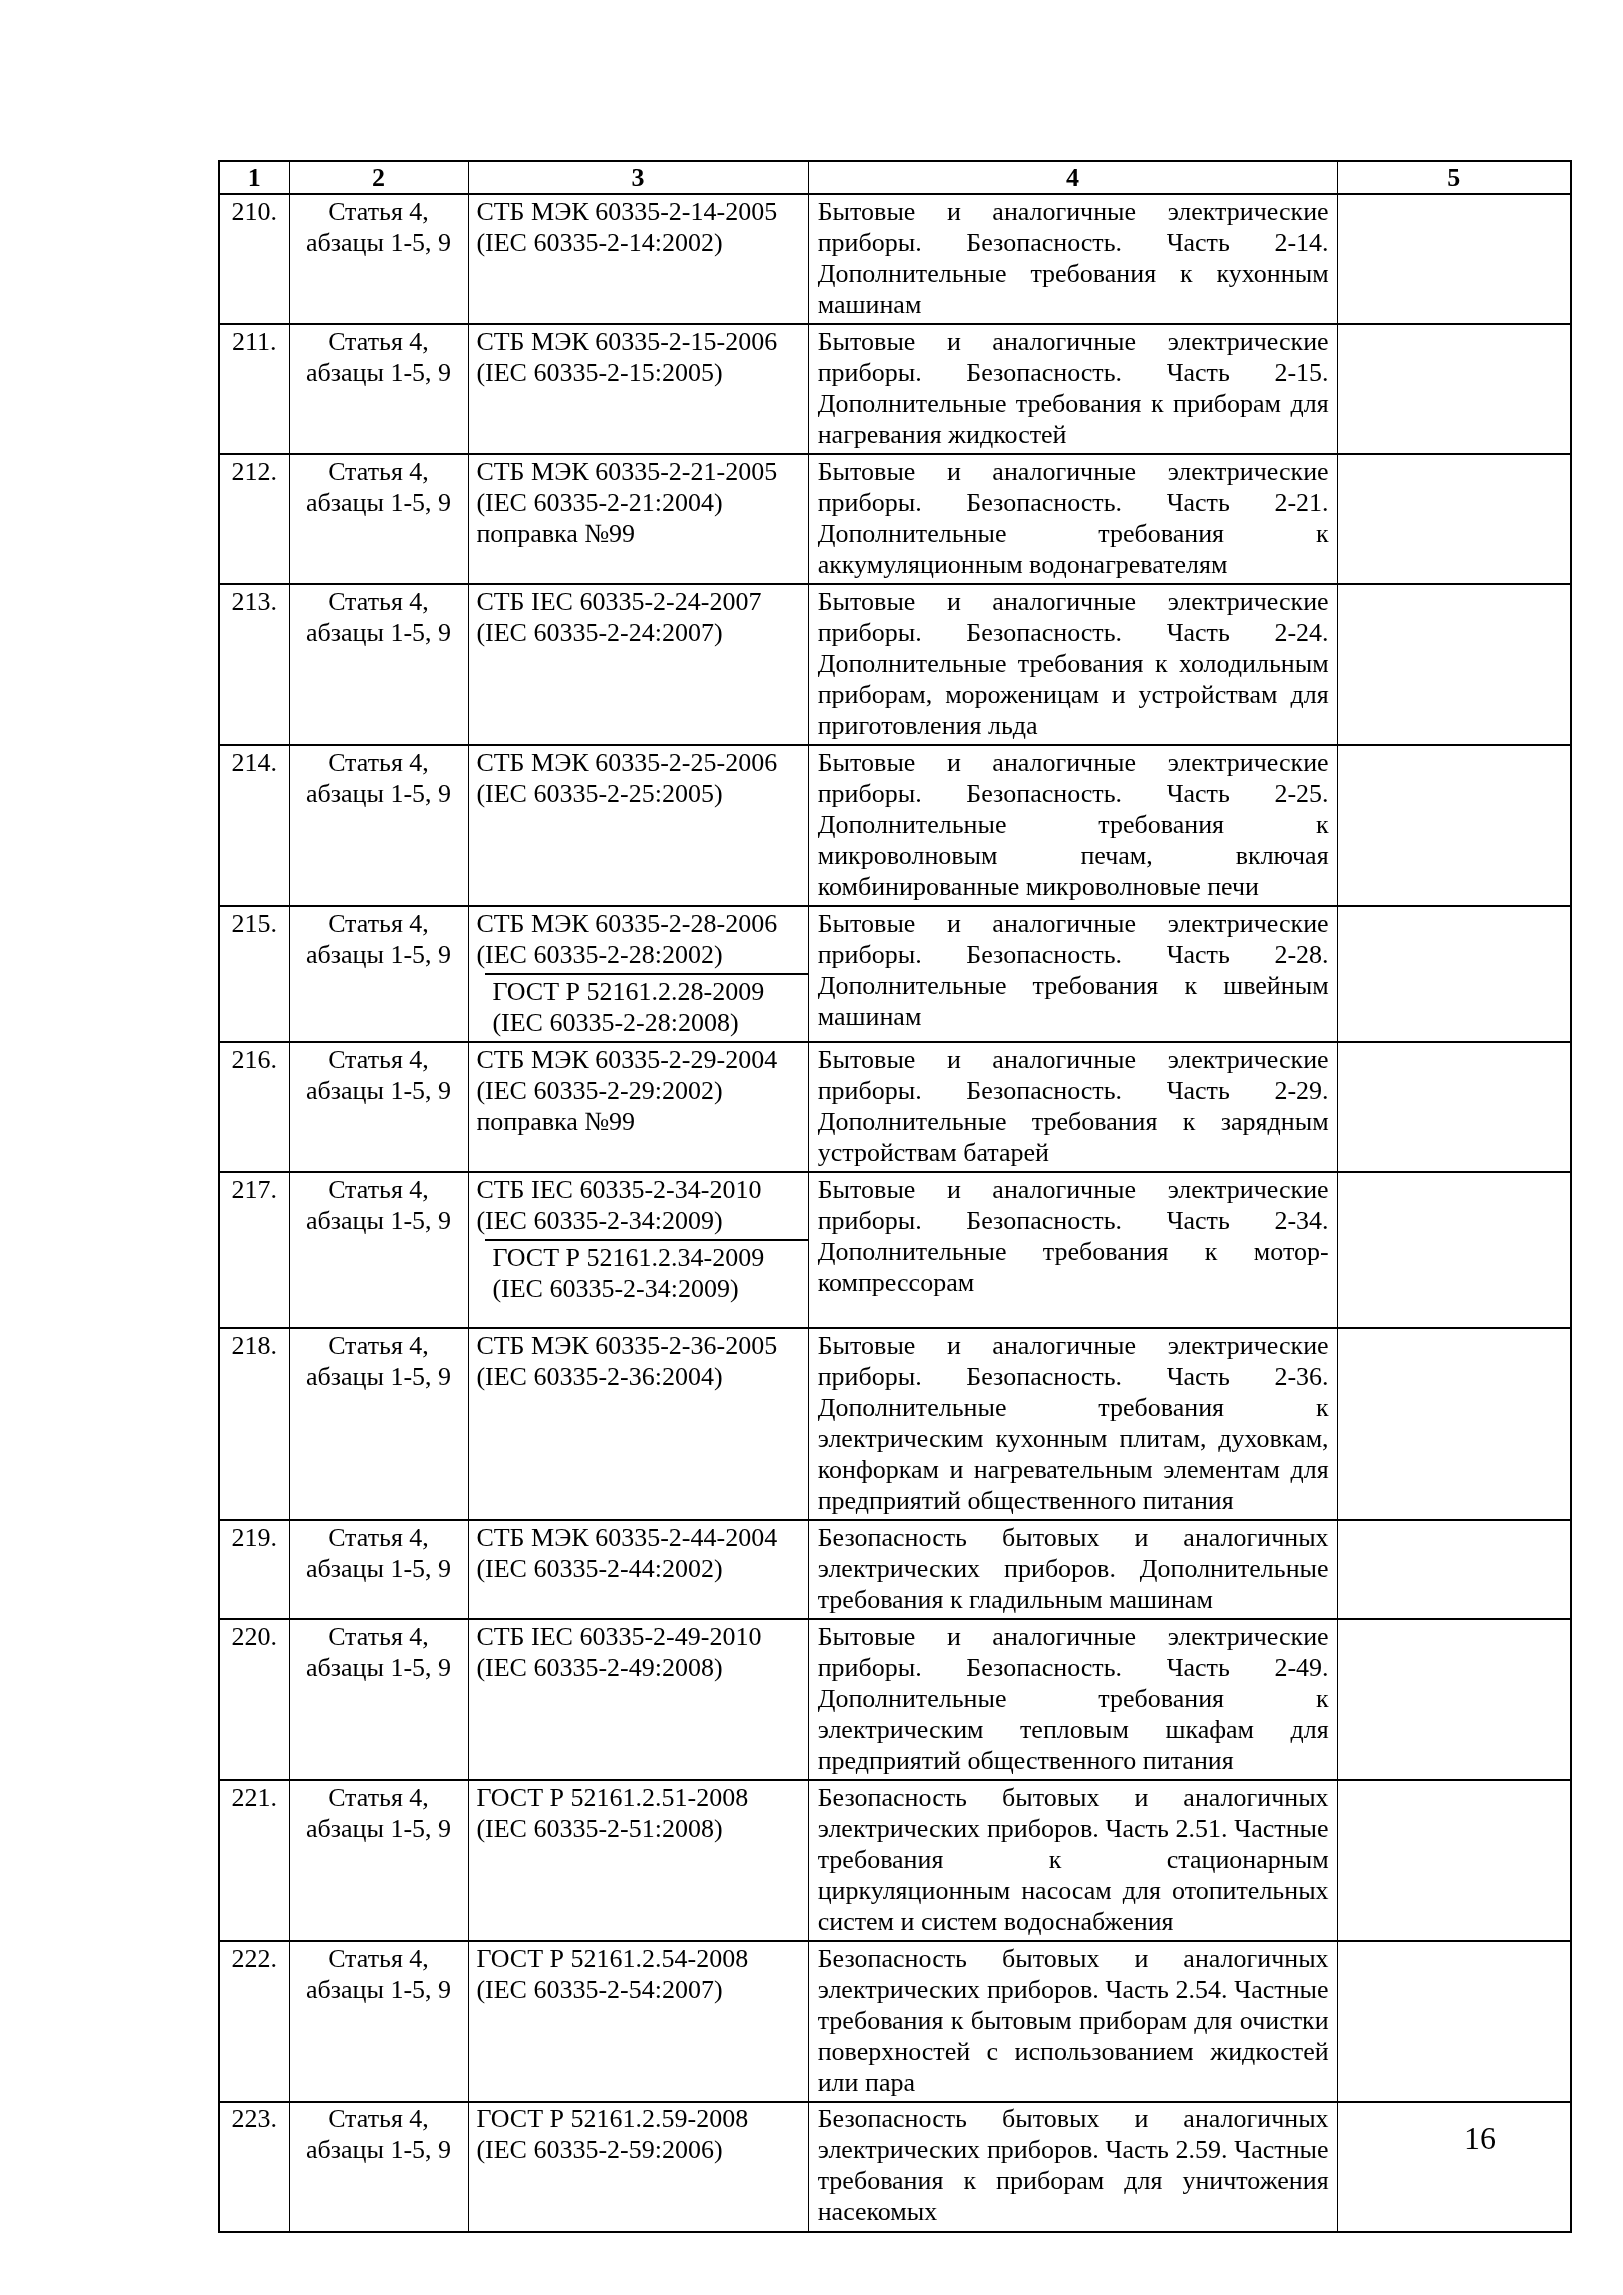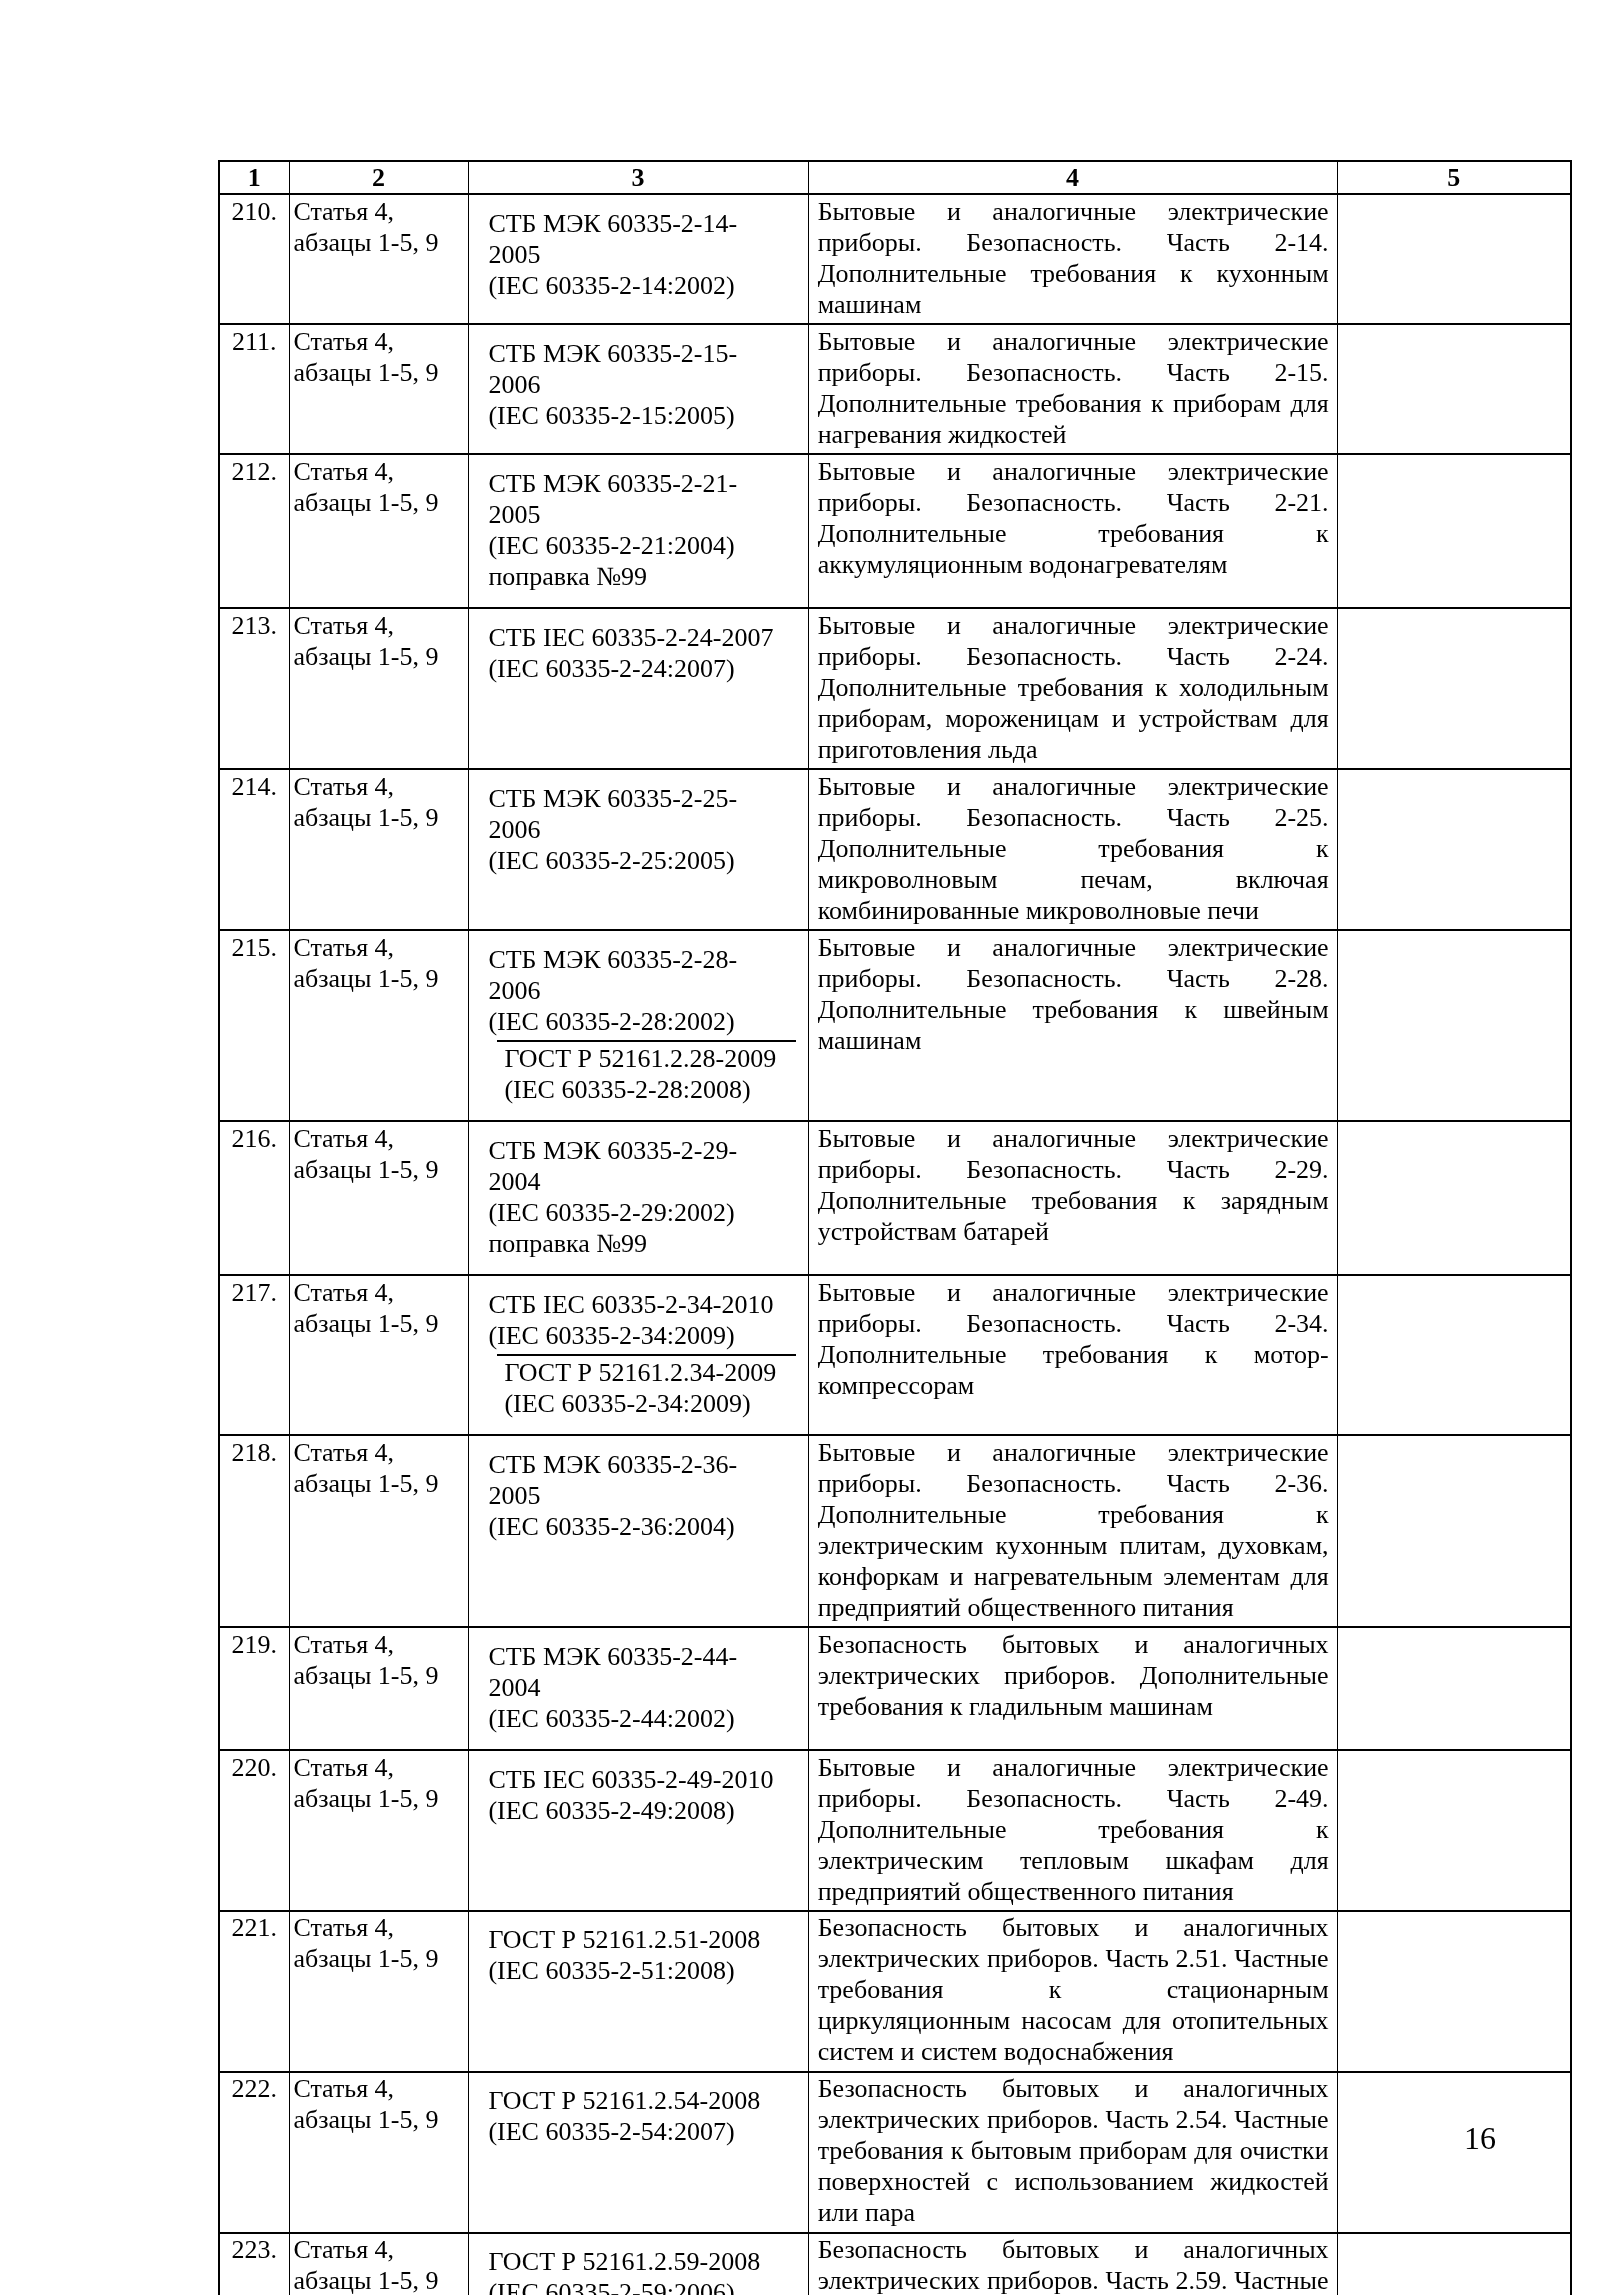--- a/index.html
+++ b/index.html
@@ -43,26 +43,26 @@
     vertical-align: middle;
     padding: 0;
     font-size: 26px;
   }
   td.c1 {
     text-align: center;
     padding: 0.7px 1.3px 1.3px 1.3px;
     font-family: Liberation Serif, serif;
   }
   td.c2 {
-    text-align: left;
+    text-align: center;
     padding: 0.7px 3.9px 1.3px 3.9px;
     margin-left: 28px;
   }
   td.c3 {
-    padding: 12px;
+    padding: 0;
   }
   td.c3 .std {
     padding: 0.7px 6.5px 3.3px 7.9px;
   }
   td.c3 .std + .std {
     border-top: 2.6px solid #000;
     margin-left: 16px;
   }
   td.c4 {
     text-align: justify;

